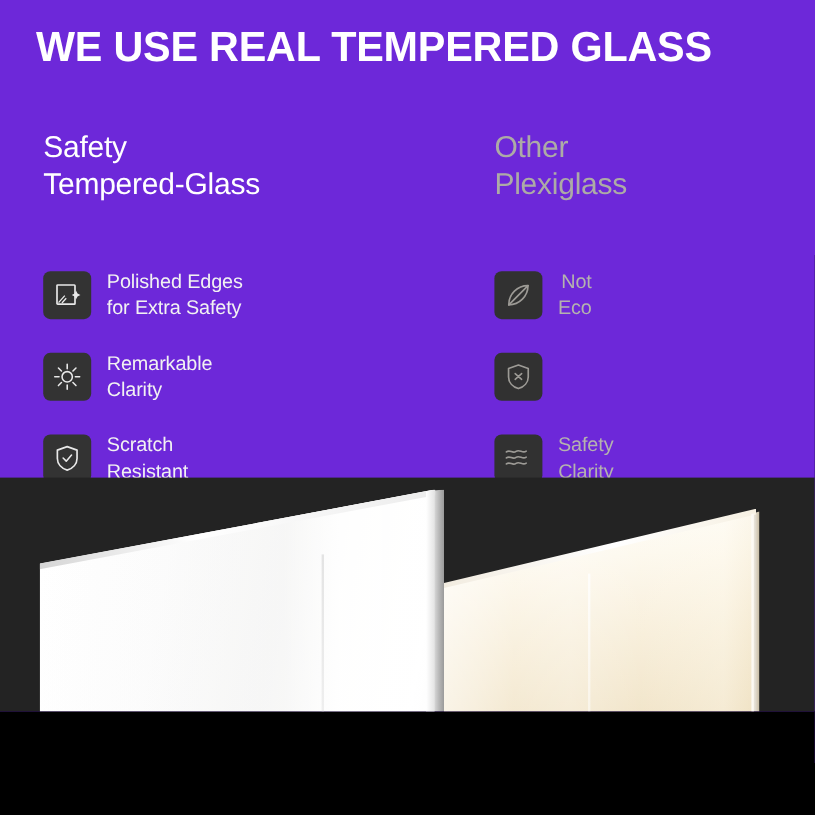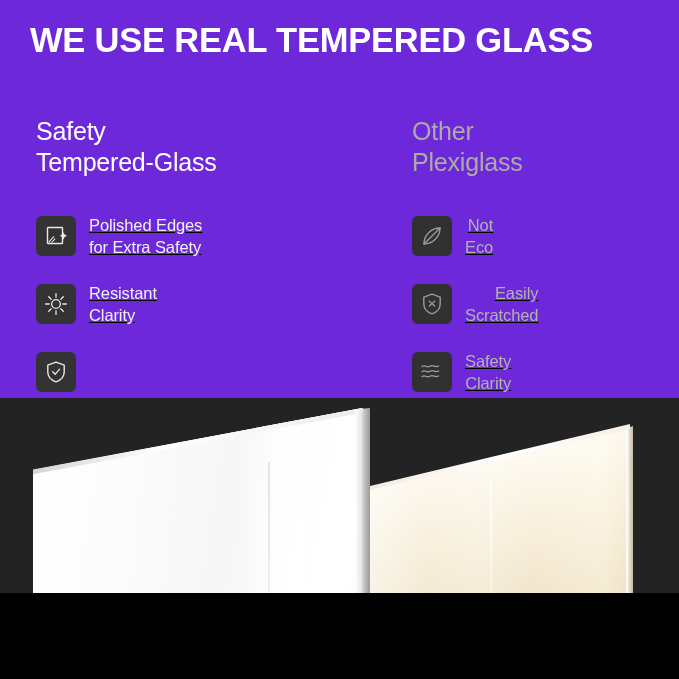--- a/index.html
+++ b/index.html
@@ -31,21 +31,21 @@
     letter-spacing: -0.2px;
     transform: scaleX(0.985);
     transform-origin: left center;
     white-space: nowrap;
   }
 
   
   .columns {
     position: absolute;
     left: 0;
-    top: 116px;
+    top: 108px;
     width: 679px;
     height: 290px;
   }
   .col {
     position: absolute;
     top: 0;
     width: 290px;
   }
   .col-left  { left: 36px; }
   .col-right { left: 412px; }
@@ -55,22 +55,21 @@
     line-height: 31px;
     font-weight: 400;
     letter-spacing: -0.2px;
     margin: 0 0 0 0;
     white-space: pre-line;
   }
   .col-left .col-heading  { color: #ffffff; }
   .col-right .col-heading { color: #adaba6; }
 
   .features {
-    margin-top: 32px;
-    text-decoration: underline;
+    margin-top: 50px;
   }
   .feature {
     display: flex;
     align-items: center;
     height: 52px;
     margin-bottom: 16px;
   }
   .feature-icon {
     flex: 0 0 auto;
     width: 40px;
@@ -264,31 +263,33 @@
 
         <div class="feature">
           <span class="feature-icon">
             <svg width="26" height="26" viewBox="0 0 26 26" fill="none" stroke="#e8e8e8" stroke-width="1.3" stroke-linecap="round">
               <circle cx="13" cy="13" r="4.3"></circle>
               <path d="M13 2.6 V6.2 M13 19.8 V23.4 M2.6 13 H6.2 M19.8 13 H23.4
                        M5.7 5.7 L8.2 8.2 M17.8 17.8 L20.3 20.3
                        M20.3 5.7 L17.8 8.2 M8.2 17.8 L5.7 20.3"></path>
             </svg>
           </span>
-          <span class="feature-label">Resistant
+          <span class="feature-label">Remarkable
 Clarity</span>
         </div>
 
         <div class="feature">
           <span class="feature-icon">
             <svg width="26" height="26" viewBox="0 0 26 26" fill="none" stroke="#e8e8e8" stroke-width="1.4" stroke-linejoin="round" stroke-linecap="round">
               <path d="M13 3.2 L21.2 6.1 V13.1 C21.2 17.6 17.7 21.3 13 22.8 C8.3 21.3 4.8 17.6 4.8 13.1 V6.1 Z"></path>
               <path d="M9.6 12.7 L12.2 15.3 L16.6 10.2" stroke-width="1.3"></path>
             </svg>
           </span>
+          <span class="feature-label">Scratch
+Resistant</span>
         </div>
 
       </div>
     </div>
 
     <div class="col col-right">
       <div class="col-heading">Other
 Plexiglass</div>
       <div class="features">
 
@@ -303,22 +304,20 @@
 Eco</span>
         </div>
 
         <div class="feature">
           <span class="feature-icon">
             <svg width="26" height="26" viewBox="0 0 26 26" fill="none" stroke="#9c9a95" stroke-width="1.4" stroke-linejoin="round" stroke-linecap="round">
               <path d="M13 3.2 L21.2 6.1 V13.1 C21.2 17.6 17.7 21.3 13 22.8 C8.3 21.3 4.8 17.6 4.8 13.1 V6.1 Z"></path>
               <path d="M10.3 10.3 L15.7 15.1 M15.7 10.3 L10.3 15.1" stroke-width="1.3"></path>
             </svg>
           </span>
-          <span class="feature-label">Easily
-Scratched</span>
         </div>
 
         <div class="feature">
           <span class="feature-icon">
             <svg width="26" height="26" viewBox="0 0 26 26" fill="none" stroke="#9c9a95" stroke-width="1.35" stroke-linecap="round">
               <path d="M3 7.6 C6 5.2 8 9.4 11 7.2 C14 5 16.4 9.2 19.5 7"></path>
               <path d="M3 12.6 C6 10.2 8 14.4 11 12.2 C14 10 16.4 14.2 19.5 12"></path>
               <path d="M3 17.6 C6 15.2 8 19.4 11 17.2 C14 15 16.4 19.2 19.5 17"></path>
             </svg>
           </span>

